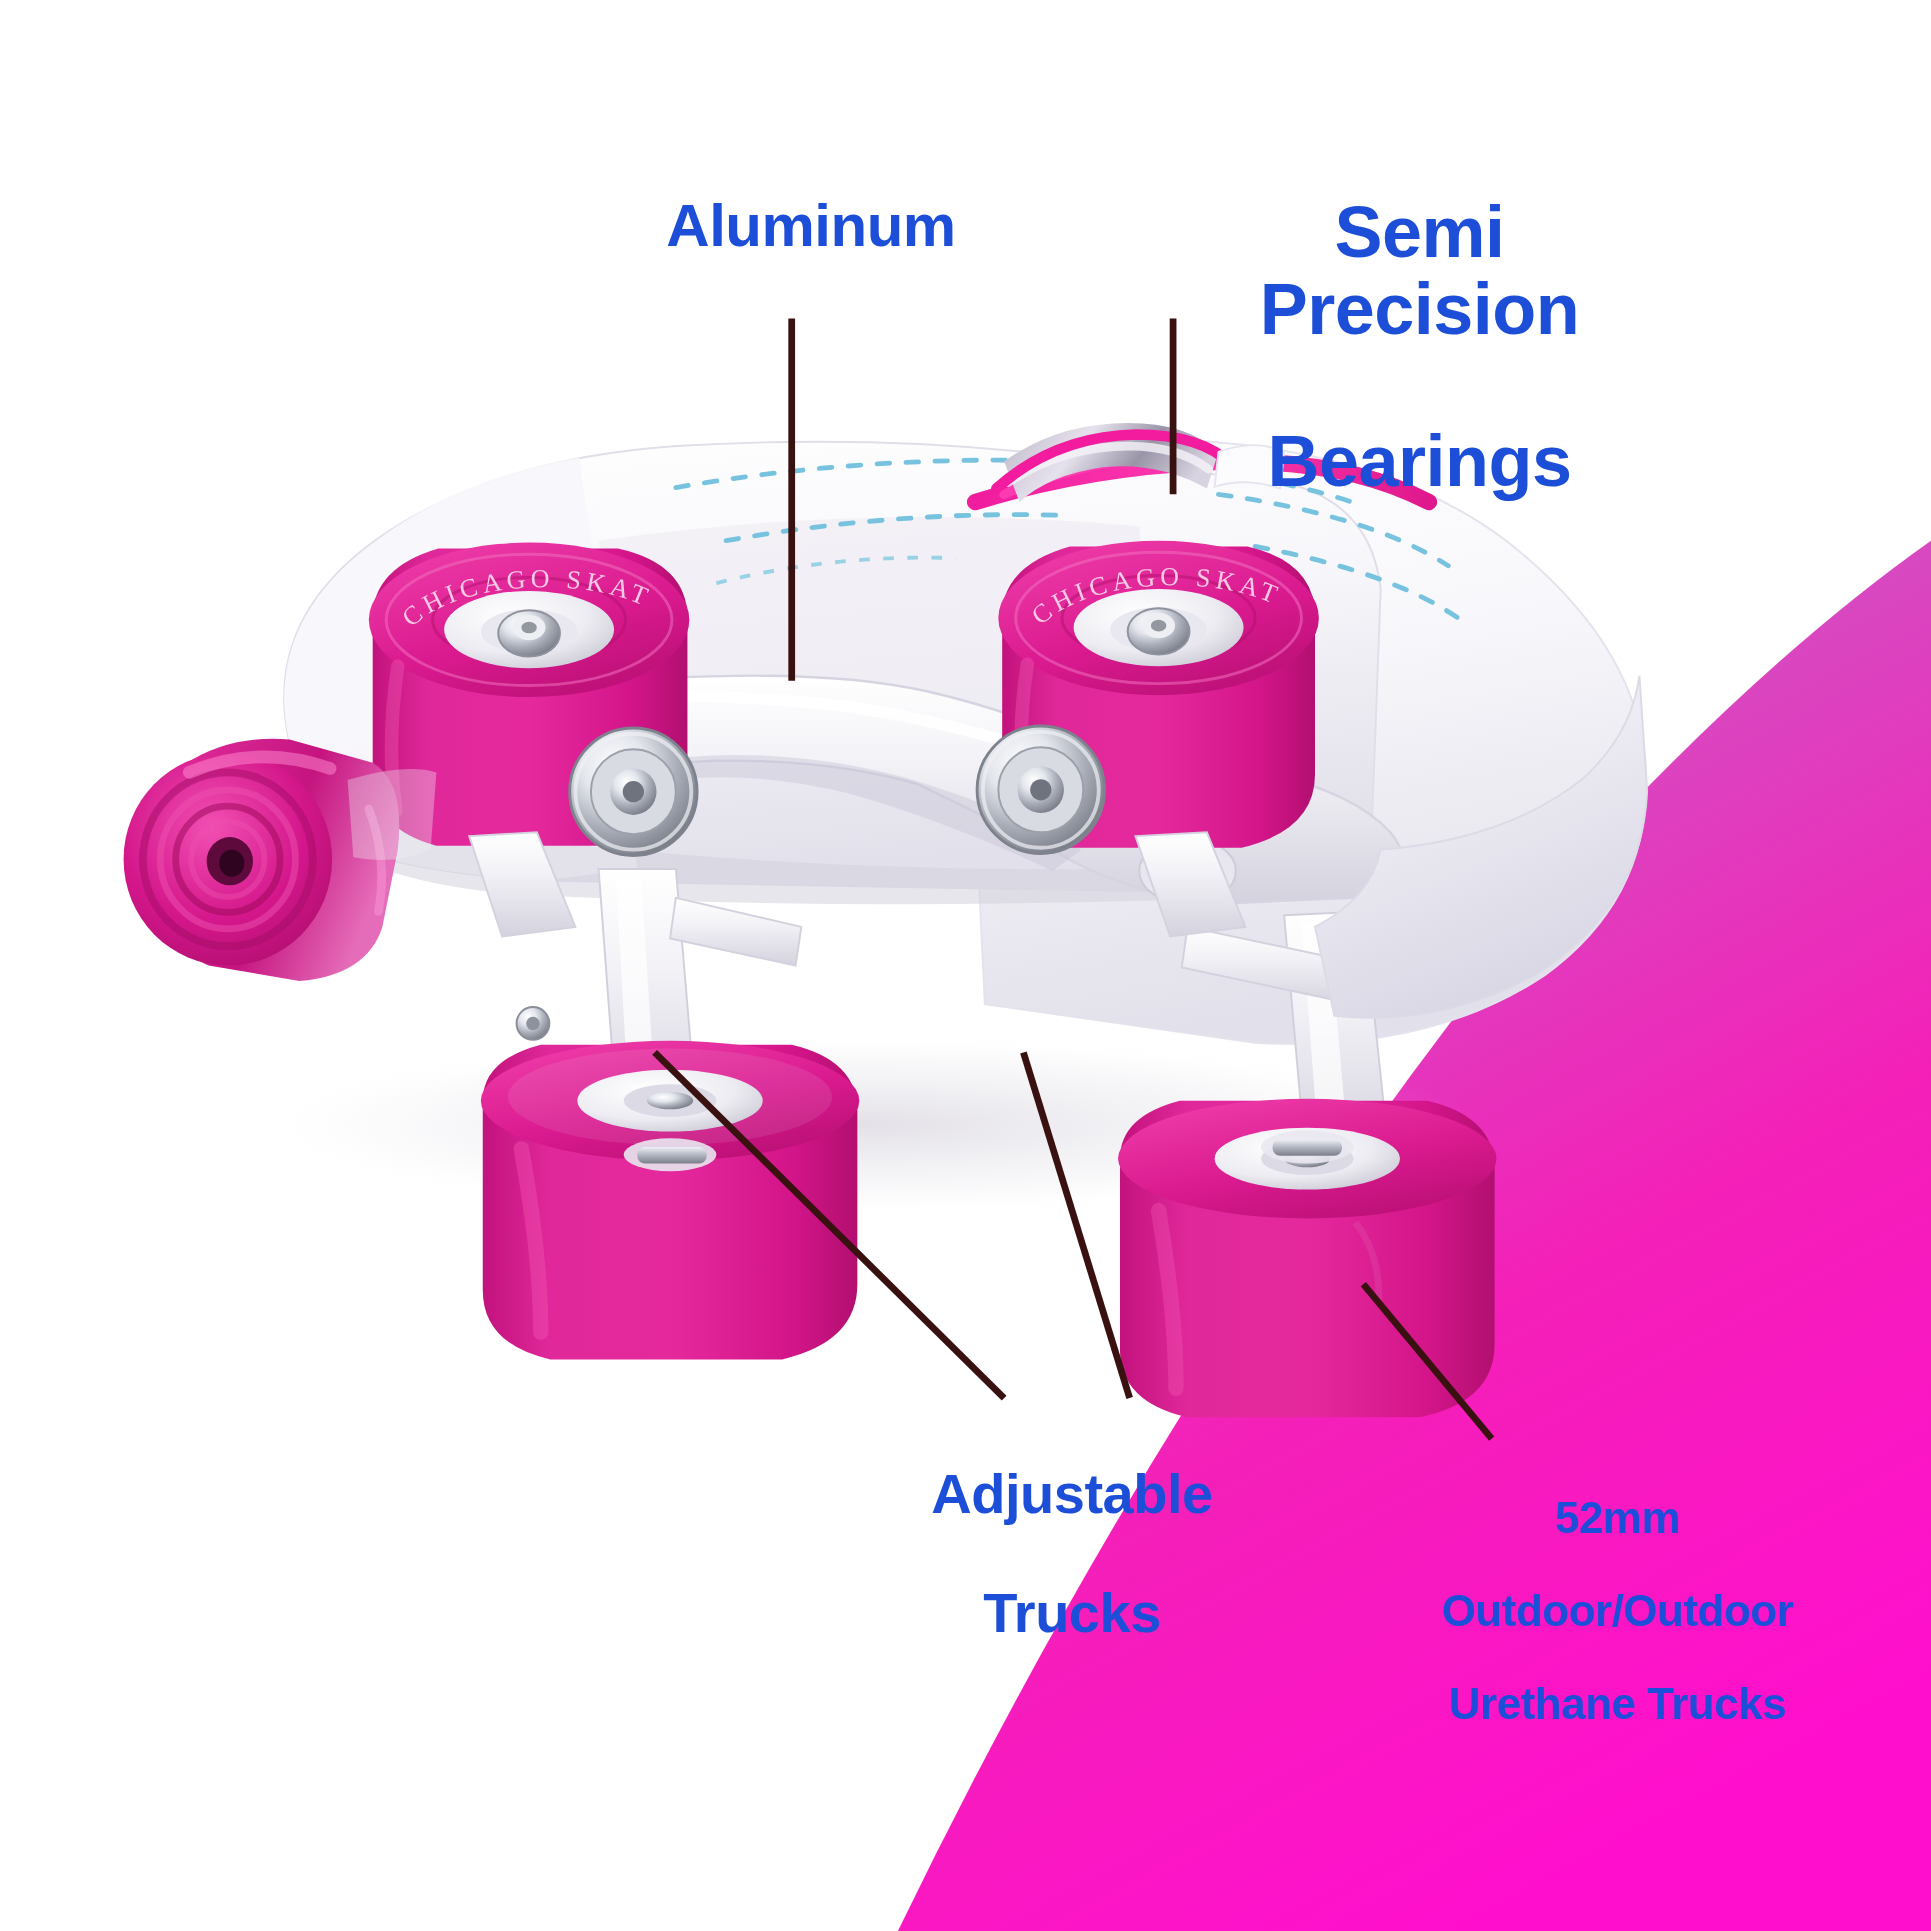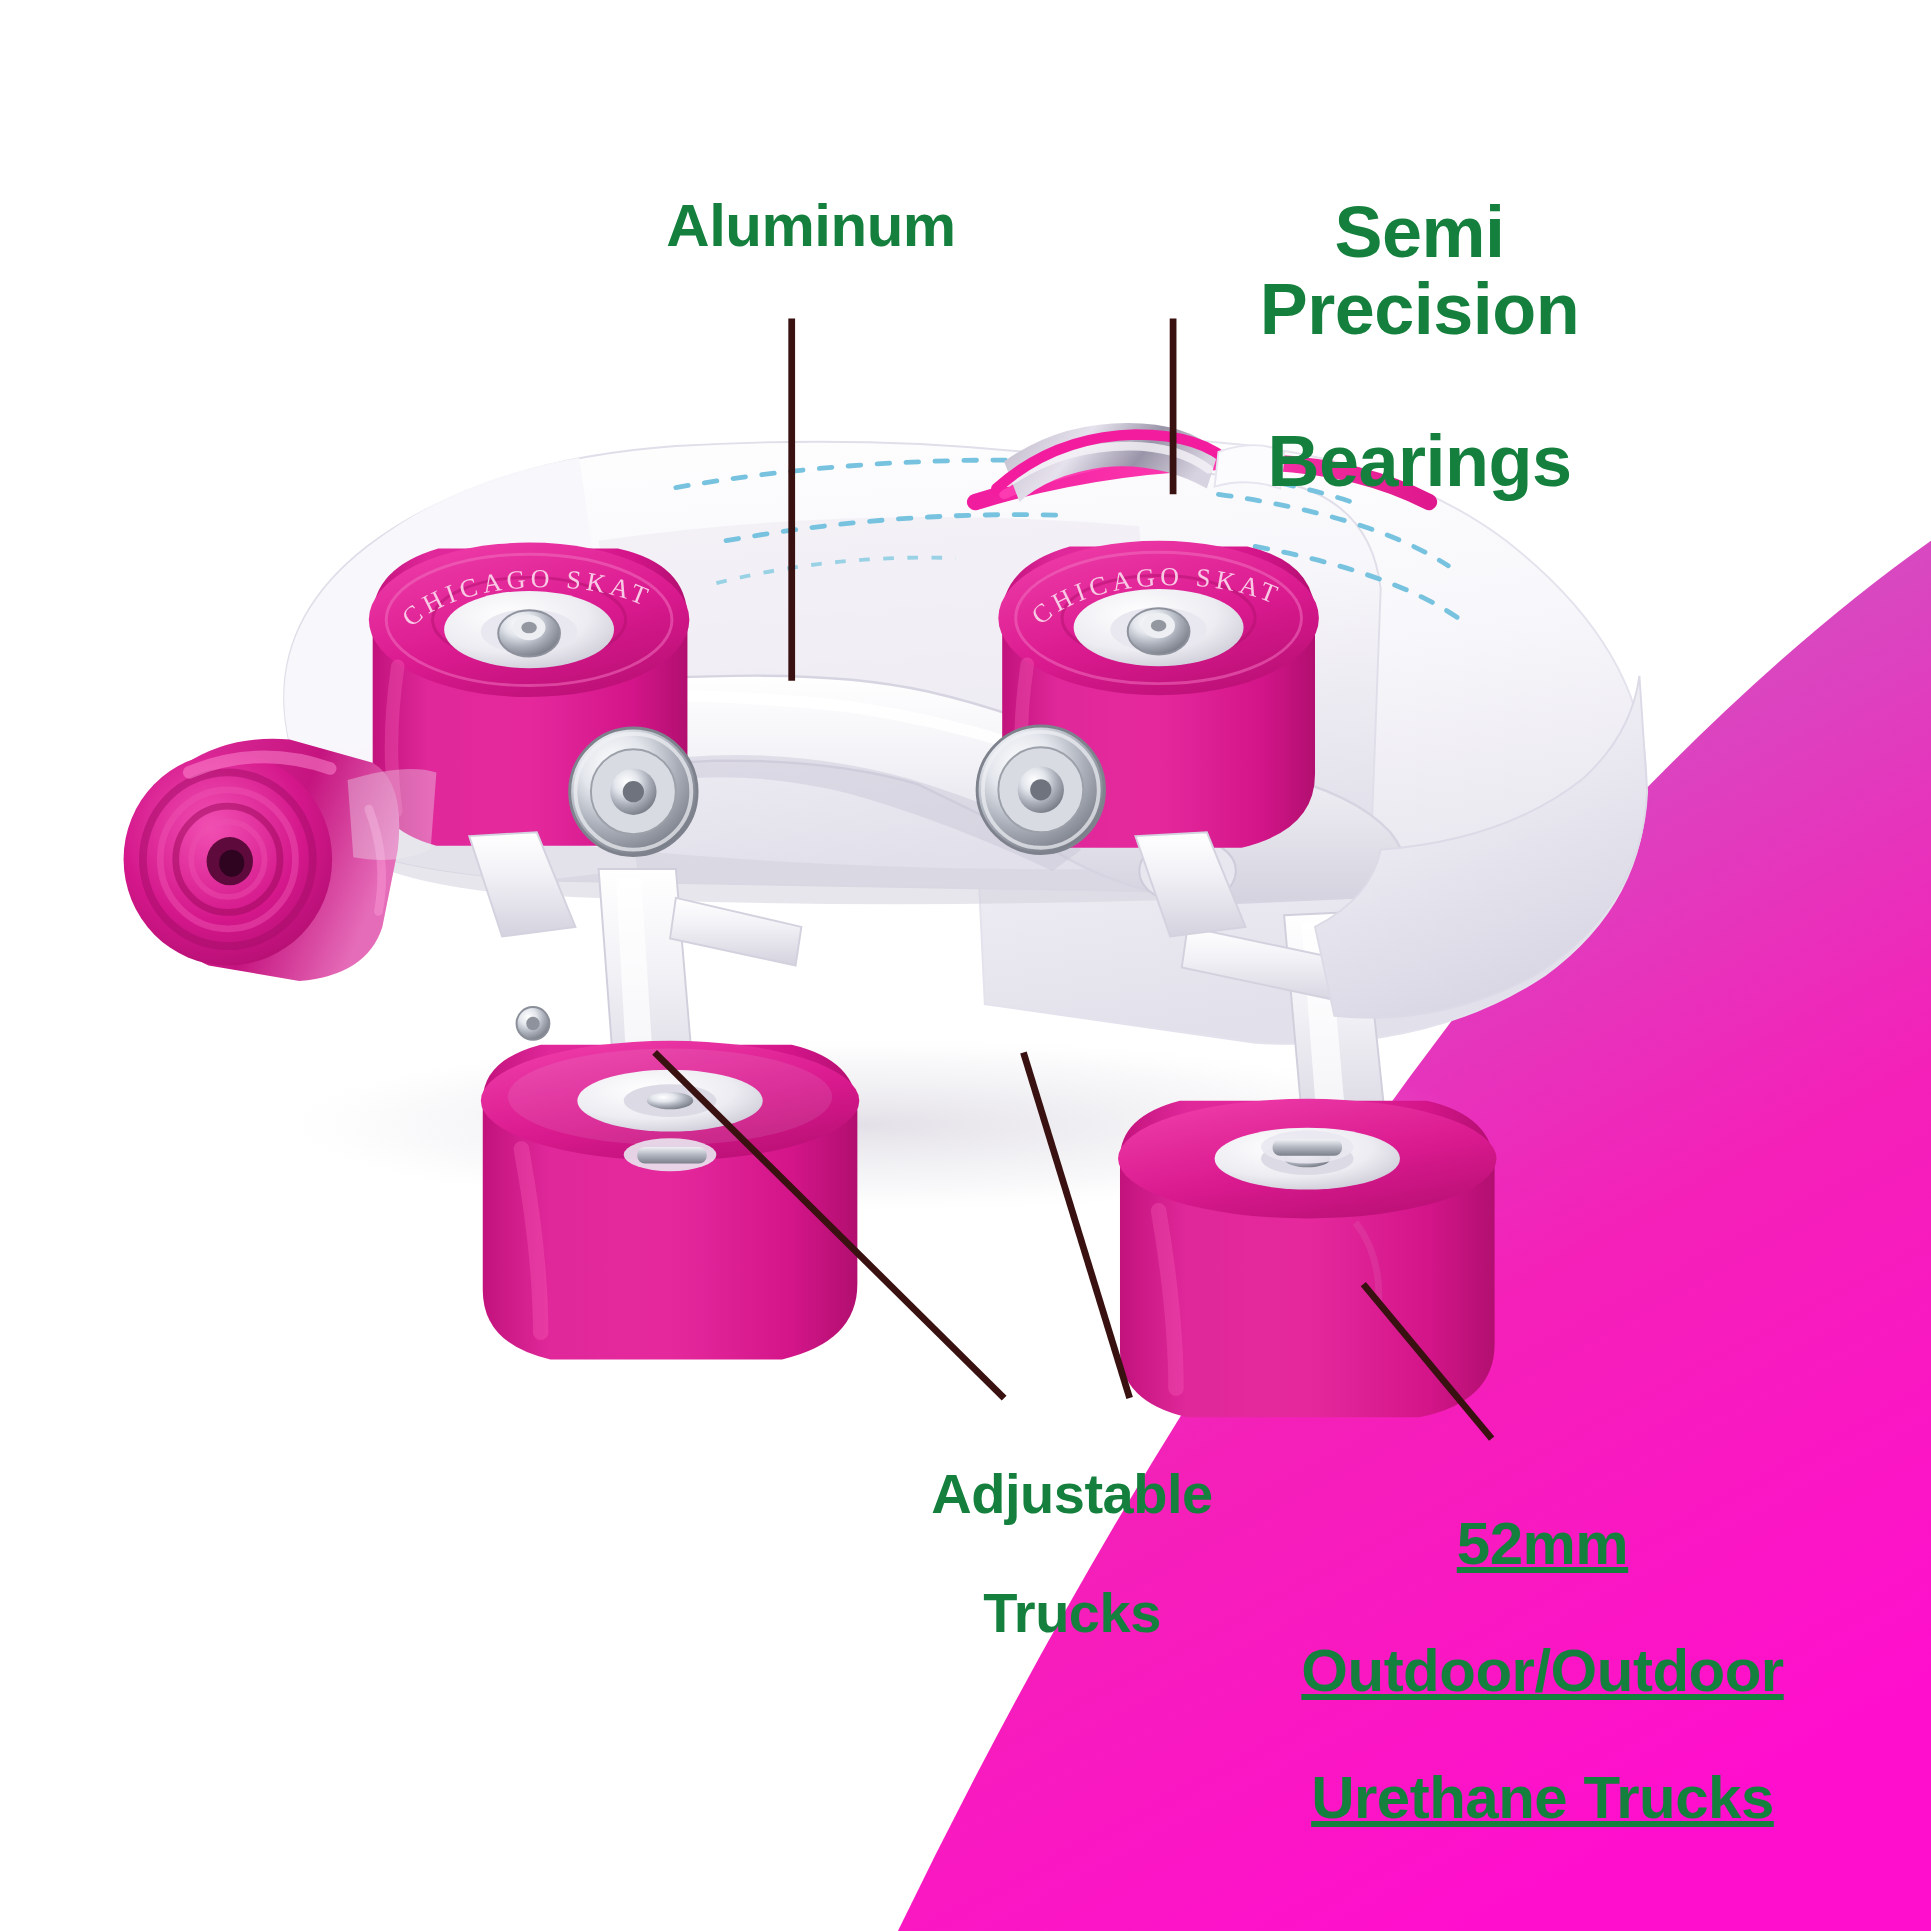--- a/index.html
+++ b/index.html
@@ -5,26 +5,26 @@
   html,body{margin:0;padding:0;background:#fff;}
   body{width:1931px;height:1931px;overflow:hidden;
        font-family:"Liberation Sans",sans-serif;}
 
   #stage{position:relative;width:1931px;height:1931px;background:#ffffff;overflow:hidden;}
 
   
   .pink-corner{position:absolute;inset:0;pointer-events:none;}
 
   
-  .callout{position:absolute;color:#15803d;font-weight:bold;text-align:center;
+  .callout{position:absolute;color:#1d4ed8;font-weight:bold;text-align:center;
            line-height:1.06;letter-spacing:-0.5px;white-space:pre-line;}
   .callout.c-alum{left:608px;top:130px;width:406px;font-size:60px;}
   .callout.c-bear{left:1188px;top:118px;width:463px;font-size:72px;}
   .callout.c-truck{left:850px;top:1405px;width:444px;font-size:56px;}
-  .callout.c-wheel{left:1253px;top:1448px;width:579px;font-size:60px;text-decoration:underline;}
+  .callout.c-wheel{left:1328px;top:1448px;width:579px;font-size:44px;}
 
   
   .leaders{position:absolute;inset:0;pointer-events:none;}
 
   
   .skate{position:absolute;left:0;top:0;width:1931px;height:1931px;}
 
   .hidden-label{position:absolute;width:1px;height:1px;overflow:hidden;
                 clip:rect(0 0 0 0);white-space:nowrap;}
 </style>

